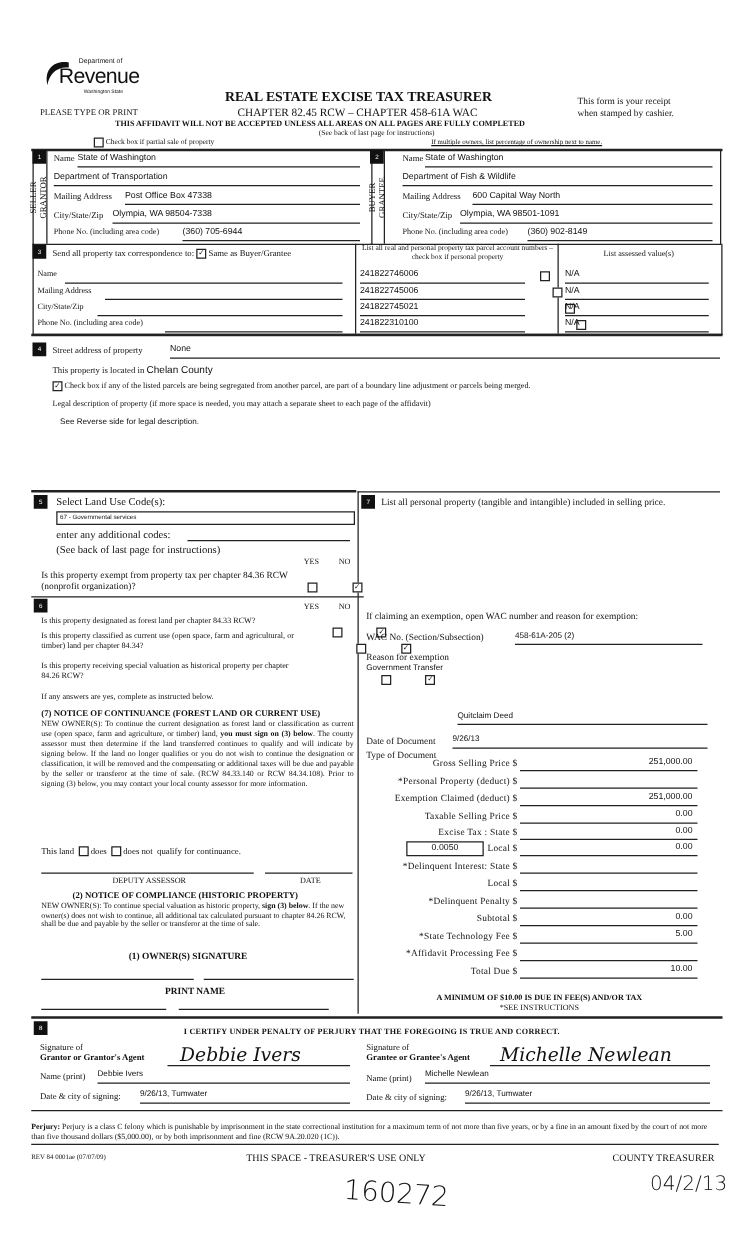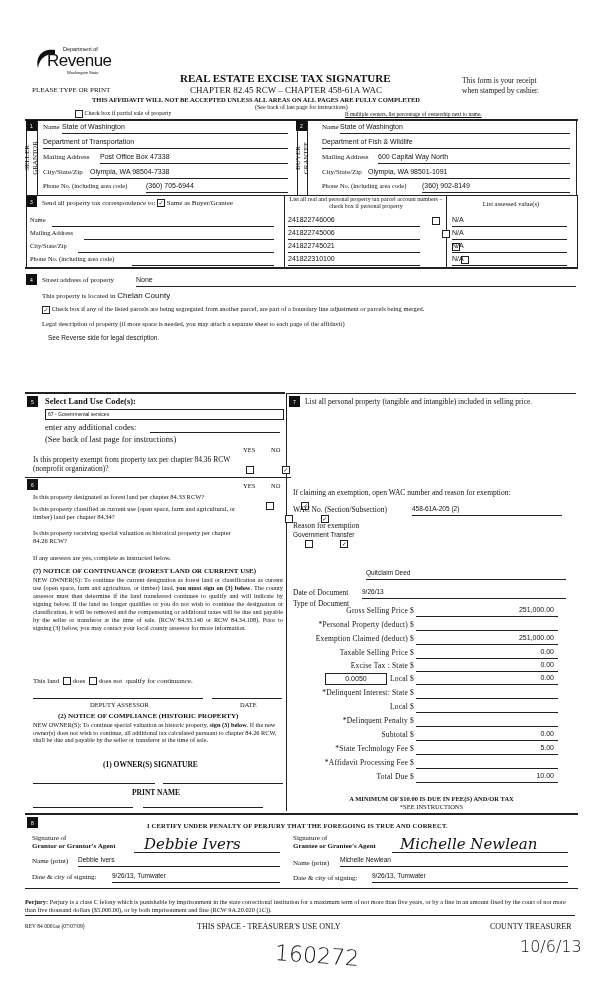--- a/index.html
+++ b/index.html
@@ -29,21 +29,21 @@
 
 <div class="abs" style="left:35px;top:46px;width:80px;height:36px;">
   <svg width="22" height="24" viewBox="0 0 22 24" style="position:absolute;left:0;top:2px;">
     <path d="M20 2 C8 0, 0 8, 3 20 C4 12, 10 5, 20 6 Z" fill="#111"></path>
   </svg>
   <div class="sans" style="position:absolute;left:28px;top:0;font-size:5.5px;">Department of</div>
   <div class="sans" style="position:absolute;left:12px;top:5px;font-size:17px;font-weight:normal;letter-spacing:-0.5px;">Revenue</div>
   <div class="sans" style="position:absolute;left:32px;top:24px;font-size:4px;">Washington State</div>
 </div>
 <div class="row" style="left:32px;top:86px;font-size:7px;">PLEASE TYPE OR PRINT</div>
-<div class="row" style="left:180px;top:72px;font-size:11px;font-weight:bold;">REAL ESTATE EXCISE TAX SIGNATURE</div>
+<div class="row" style="left:180px;top:72px;font-size:11px;font-weight:bold;">REAL ESTATE EXCISE TAX TREASURER</div>
 <div class="row" style="left:190px;top:85px;font-size:9px;">CHAPTER 82.45 RCW – CHAPTER 458-61A WAC</div>
 <div class="row" style="left:462px;top:76px;font-size:7.5px;">This form is your receipt</div>
 <div class="row" style="left:462px;top:86px;font-size:7.5px;">when stamped by cashier.</div>
 <div class="row" style="left:92px;top:96px;font-size:6.5px;font-weight:bold;">THIS AFFIDAVIT WILL NOT BE ACCEPTED UNLESS ALL AREAS ON ALL PAGES ARE FULLY COMPLETED</div>
 <div class="row" style="left:255px;top:104px;font-size:6px;">(See back of last page for instructions)</div>
 <div class="row" style="left:75px;top:110px;font-size:6px;">
   <span class="cb"></span>
   <span>Check box if partial sale of property</span>
 </div>
 <div class="row" style="left:345px;top:111px;font-size:5.5px;text-decoration:underline;">If multiple owners, list percentage of ownership next to name.</div>
@@ -136,21 +136,21 @@
   <span>Check box if any of the listed parcels are being segregated from another parcel, are part of a boundary line adjustment or parcels being merged.</span>
 </div>
 <div class="row" style="left:42px;top:320px;font-size:6.5px;">Legal description of property (if more space is needed, you may attach a separate sheet to each page of the affidavit)</div>
 <div class="row sans" style="left:48px;top:334px;font-size:6.5px;">See Reverse side for legal description.</div>
 
 
 <div class="thick-top" style="left:25px;top:392px;width:260px;height:1.5px;"></div>
 <div class="abs" style="left:286px;top:393px;width:290px;height:1px;background:#222;"></div>
 <div class="abs" style="left:286px;top:393px;width:1px;height:418px;background:#222;"></div>
 <div class="badge" style="left:27px;top:396px;">5</div>
-<div class="row" style="left:45px;top:396px;font-size:8.5px;font-weight:bold;">Select Land Use Code(s):</div>
+<div class="row" style="left:45px;top:396px;font-size:8.5px;font-weight:normal;">Select Land Use Code(s):</div>
 <div class="abs sans" style="left:45px;top:409px;width:235px;height:9px;border:1px solid #222;font-size:5px;line-height:9px;padding-left:2px;">67 - Governmental services</div>
 <div class="row" style="left:45px;top:422px;font-size:8.5px;">enter any additional codes:</div>
 <div class="field" style="left:150px;top:422px;width:130px;"></div>
 <div class="row" style="left:45px;top:434px;font-size:8.5px;">(See back of last page for instructions)</div>
 <div class="row" style="left:243px;top:446px;font-size:6.5px;">YES</div>
 <div class="row" style="left:271px;top:446px;font-size:6.5px;">NO</div>
 <div class="abs" style="left:33px;top:455px;width:200px;font-size:7.5px;line-height:9px;">Is this property exempt from property tax per chapter 84.36 RCW (nonprofit organization)?</div>
 <span class="cb abs" style="left:246px;top:457px;"></span>
 <span class="cb abs checked" style="left:272px;top:457px;"></span>
 
@@ -321,16 +321,16 @@
 <div class="abs" style="left:25px;top:888px;width:553px;height:1px;background:#222;"></div>
 
 
 <div class="abs" style="left:25px;top:898px;width:550px;font-size:6.3px;line-height:8px;border-bottom:1px solid #222;padding-bottom:1px;">
   <b>Perjury:</b> <span>Perjury is a class C felony which is punishable by imprisonment in the state correctional institution for a maximum term of not more than five years, or by a fine in an amount fixed by the court of not more than five thousand dollars ($5,000.00), or by both imprisonment and fine (RCW 9A.20.020 (1C)).</span>
 </div>
 <div class="row" style="left:25px;top:923px;font-size:5.5px;">REV 84 0001ae (07/07/09)</div>
 <div class="row" style="left:197px;top:922px;font-size:8px;">THIS SPACE - TREASURER'S USE ONLY</div>
 <div class="row" style="left:490px;top:922px;font-size:8px;">COUNTY TREASURER</div>
 <div class="row hand" style="left:275px;top:943px;font-size:22px;font-style:normal;font-family:'DejaVu Sans', sans-serif;font-weight:200;transform:rotate(4deg);">160272</div>
-<div class="row hand" style="left:520px;top:937px;font-size:16px;font-style:normal;font-family:'DejaVu Sans', sans-serif;font-weight:200;">10/6/13</div>
+<div class="row hand" style="left:520px;top:937px;font-size:16px;font-style:normal;font-family:'DejaVu Sans', sans-serif;font-weight:200;">04/2/13</div>
 
 
 
 
 </body></html>

